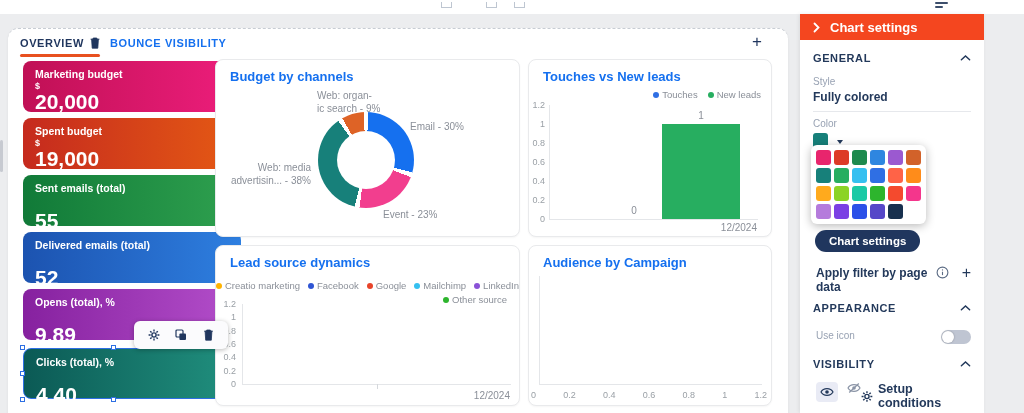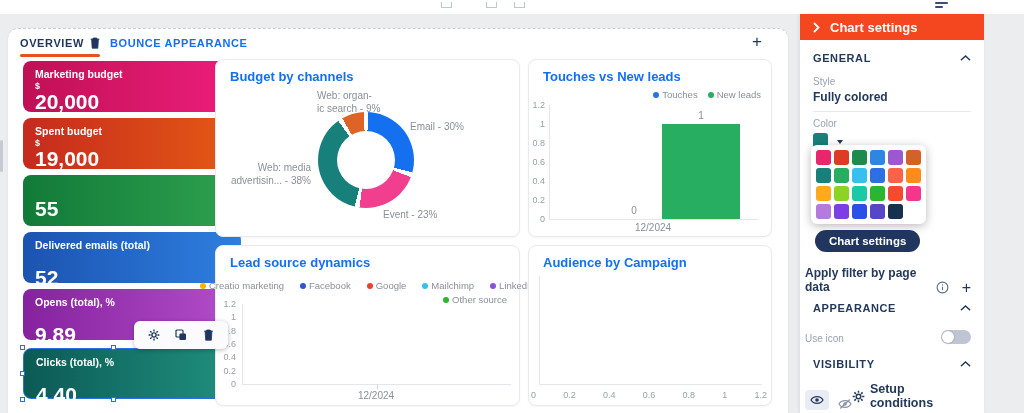--- a/index.html
+++ b/index.html
@@ -39,42 +39,42 @@
   .callout{position:absolute;font-size:10px;color:#8A8F98;line-height:1.25;}
   .donut{position:absolute;border-radius:50%;}
   .donut-hole{position:absolute;background:#fff;border-radius:50%;}
   .legend{display:flex;align-items:center;gap:10px;font-size:9.5px;color:#8A8F98;}
   .lg-item{display:inline-flex;align-items:center;gap:3px;white-space:nowrap;}
   .dot{width:6px;height:6px;border-radius:50%;display:inline-block;flex:none;}
   .yticks{position:absolute;display:flex;flex-direction:column;justify-content:space-between;align-items:flex-end;
           font-size:9px;color:#9AA0A6;}
   .xticks{position:absolute;display:flex;justify-content:space-between;font-size:9px;color:#9AA0A6;}
   .plot{position:absolute;border-left:1px solid #E4E6E9;border-bottom:1px solid #E4E6E9;}
-  .xlabel{position:absolute;text-align:center;font-size:10px;color:#8A8F98;}
+  .xlabel{position:absolute;text-align:right;font-size:10px;color:#8A8F98;}
   .bar{position:absolute;bottom:0;background:#27AE60;}
   .bar-lbl{position:absolute;text-align:center;font-size:10px;color:#8A8F98;}
   .center-tick{position:absolute;left:50%;bottom:-5px;width:1px;height:5px;background:#D5D8DC;}
   
   .panel{position:absolute;left:800px;top:14px;width:184px;height:399px;background:#fff;box-shadow:-1px 0 4px rgba(0,0,0,.08);}
   .panel-hd{position:absolute;left:0;top:0;right:0;height:26px;background:#F4461F;display:flex;align-items:center;
             gap:9px;padding:0 12px;color:#fff;font-size:13px;font-weight:700;}
   .sec-row{position:absolute;left:13px;right:13px;display:flex;justify-content:space-between;align-items:center;
            font-size:11px;font-weight:700;letter-spacing:.6px;color:#23395B;}
   .minilab{font-size:10px;color:#98A2B3;}
   .minival{font-size:12px;font-weight:600;color:#23395B;margin-top:3px;}
   .underline{border-bottom:1px solid #E6E8EC;padding-bottom:7px;}
   .swatch-cur{width:15px;height:15px;border-radius:3px;display:inline-block;}
   .caret-dn{width:0;height:0;border-left:3.5px solid transparent;border-right:3.5px solid transparent;
             border-top:4.5px solid #23395B;display:inline-block;margin-left:9px;margin-bottom:4px;}
   .palette{position:absolute;left:11px;top:131px;background:#fff;border-radius:6px;padding:5px;
            box-shadow:0 2px 10px rgba(0,0,0,.28);display:grid;grid-template-columns:repeat(6,15px);gap:3px;z-index:8;}
   .swatch{width:15px;height:15px;border-radius:3px;cursor:pointer;}
   .pill{position:absolute;left:15px;top:216px;background:#20365E;color:#fff;font-size:11.5px;font-weight:700;
         padding:5px 14px;border-radius:14px;cursor:pointer;z-index:9;}
-  .prow{position:absolute;left:5px;right:13px;display:flex;align-items:flex-end;}
+  .prow{position:absolute;left:16px;right:13px;display:flex;align-items:flex-start;}
   .toggle{width:30px;height:14px;border-radius:7px;background:#BFC5D2;position:relative;cursor:pointer;}
   .toggle .knob{position:absolute;left:1px;top:1px;width:12px;height:12px;border-radius:50%;background:#fff;box-shadow:0 0 2px rgba(0,0,0,.3);}
   .eyebtn{width:24px;height:20px;background:#E9EBF5;border-radius:4px;display:flex;align-items:center;justify-content:center;cursor:pointer;}
   svg{display:block;}
 </style>
 </head>
 <body>
 
 <div class="stage">
 
@@ -94,35 +94,36 @@
     <div class="tab active" style="left:12px">
       <span>OVERVIEW</span>
       <span>
         <svg width="10" height="12" viewBox="0 0 10 12">
             <path d="M0.5 2.2h9M3.2 2.2V1h3.6v1.2M1.6 2.2l.6 9h5.6l.6-9z" fill="#20365E" stroke="#20365E" stroke-width="0.8"></path>
           </svg>
       </span>
     </div>
     <div class="tab-underline"></div>
     <div class="tab inactive" style="left:102px">
-      <span>BOUNCE APPEARANCE</span>
+      <span>BOUNCE VISIBILITY</span>
     </div>
     <div class="tab-add">+</div>
 
     <div class="kpi" style="top: 32px; background: linear-gradient(90deg, rgb(192, 16, 85), rgb(238, 30, 124));">
       <div class="lbl">Marketing budget</div>
       <div class="pre">$</div>
       <div class="val">20,000</div>
     </div>
     <div class="kpi" style="top: 89px; background: linear-gradient(90deg, rgb(197, 42, 30), rgb(229, 90, 20));">
       <div class="lbl">Spent budget</div>
       <div class="pre">$</div>
       <div class="val">19,000</div>
     </div>
     <div class="kpi noprefix" style="top: 146px; background: linear-gradient(90deg, rgb(17, 122, 56), rgb(47, 161, 79));">
+      <div class="lbl">Sent emails (total)</div>
       <div class="val">55</div>
     </div>
     <div class="kpi noprefix" style="top: 203px; background: linear-gradient(90deg, rgb(28, 83, 176), rgb(46, 127, 224));">
       <div class="lbl">Delivered emails (total)</div>
       <div class="val">52</div>
     </div>
     <div class="kpi noprefix" style="top: 260px; background: linear-gradient(90deg, rgb(134, 33, 159), rgb(180, 79, 203));">
       <div class="lbl">Opens (total), %</div>
       <div class="val">9.89</div>
     </div>
@@ -199,21 +200,21 @@
       <div class="plot" style="left:20px;top:45px;width:208px;height:114px">
         <div class="bar" style="left: 112px; width: 78px; height: 95px;"></div>
         <div class="bar-lbl" style="left: 112px; width: 78px; bottom: 98px;">1</div>
         <div class="bar-lbl" style="left:72px;width:24px;bottom:3px">0</div>
       </div>
       <div class="xlabel" style="left:20px;top:162px;width:208px">12/2024</div>
     </div>
 
     <div class="chart-card" style="left:207px;top:216px;width:303px;height:159px">
       <div class="ctitle">Lead source dynamics</div>
-      <div class="legend" style="position:absolute;left:0;right:0;top:34px;justify-content:center;gap:16px">
+      <div class="legend" style="position:absolute;left:0;right:0;top:34px;justify-content:center;gap:8px">
           <span class="lg-item">
             <i class="dot" style="background: rgb(255, 179, 0);"></i>
             <span>Creatio marketing</span>
           </span>
           <span class="lg-item">
             <i class="dot" style="background: rgb(47, 85, 212);"></i>
             <span>Facebook</span>
           </span>
           <span class="lg-item">
             <i class="dot" style="background: rgb(232, 68, 42);"></i>

